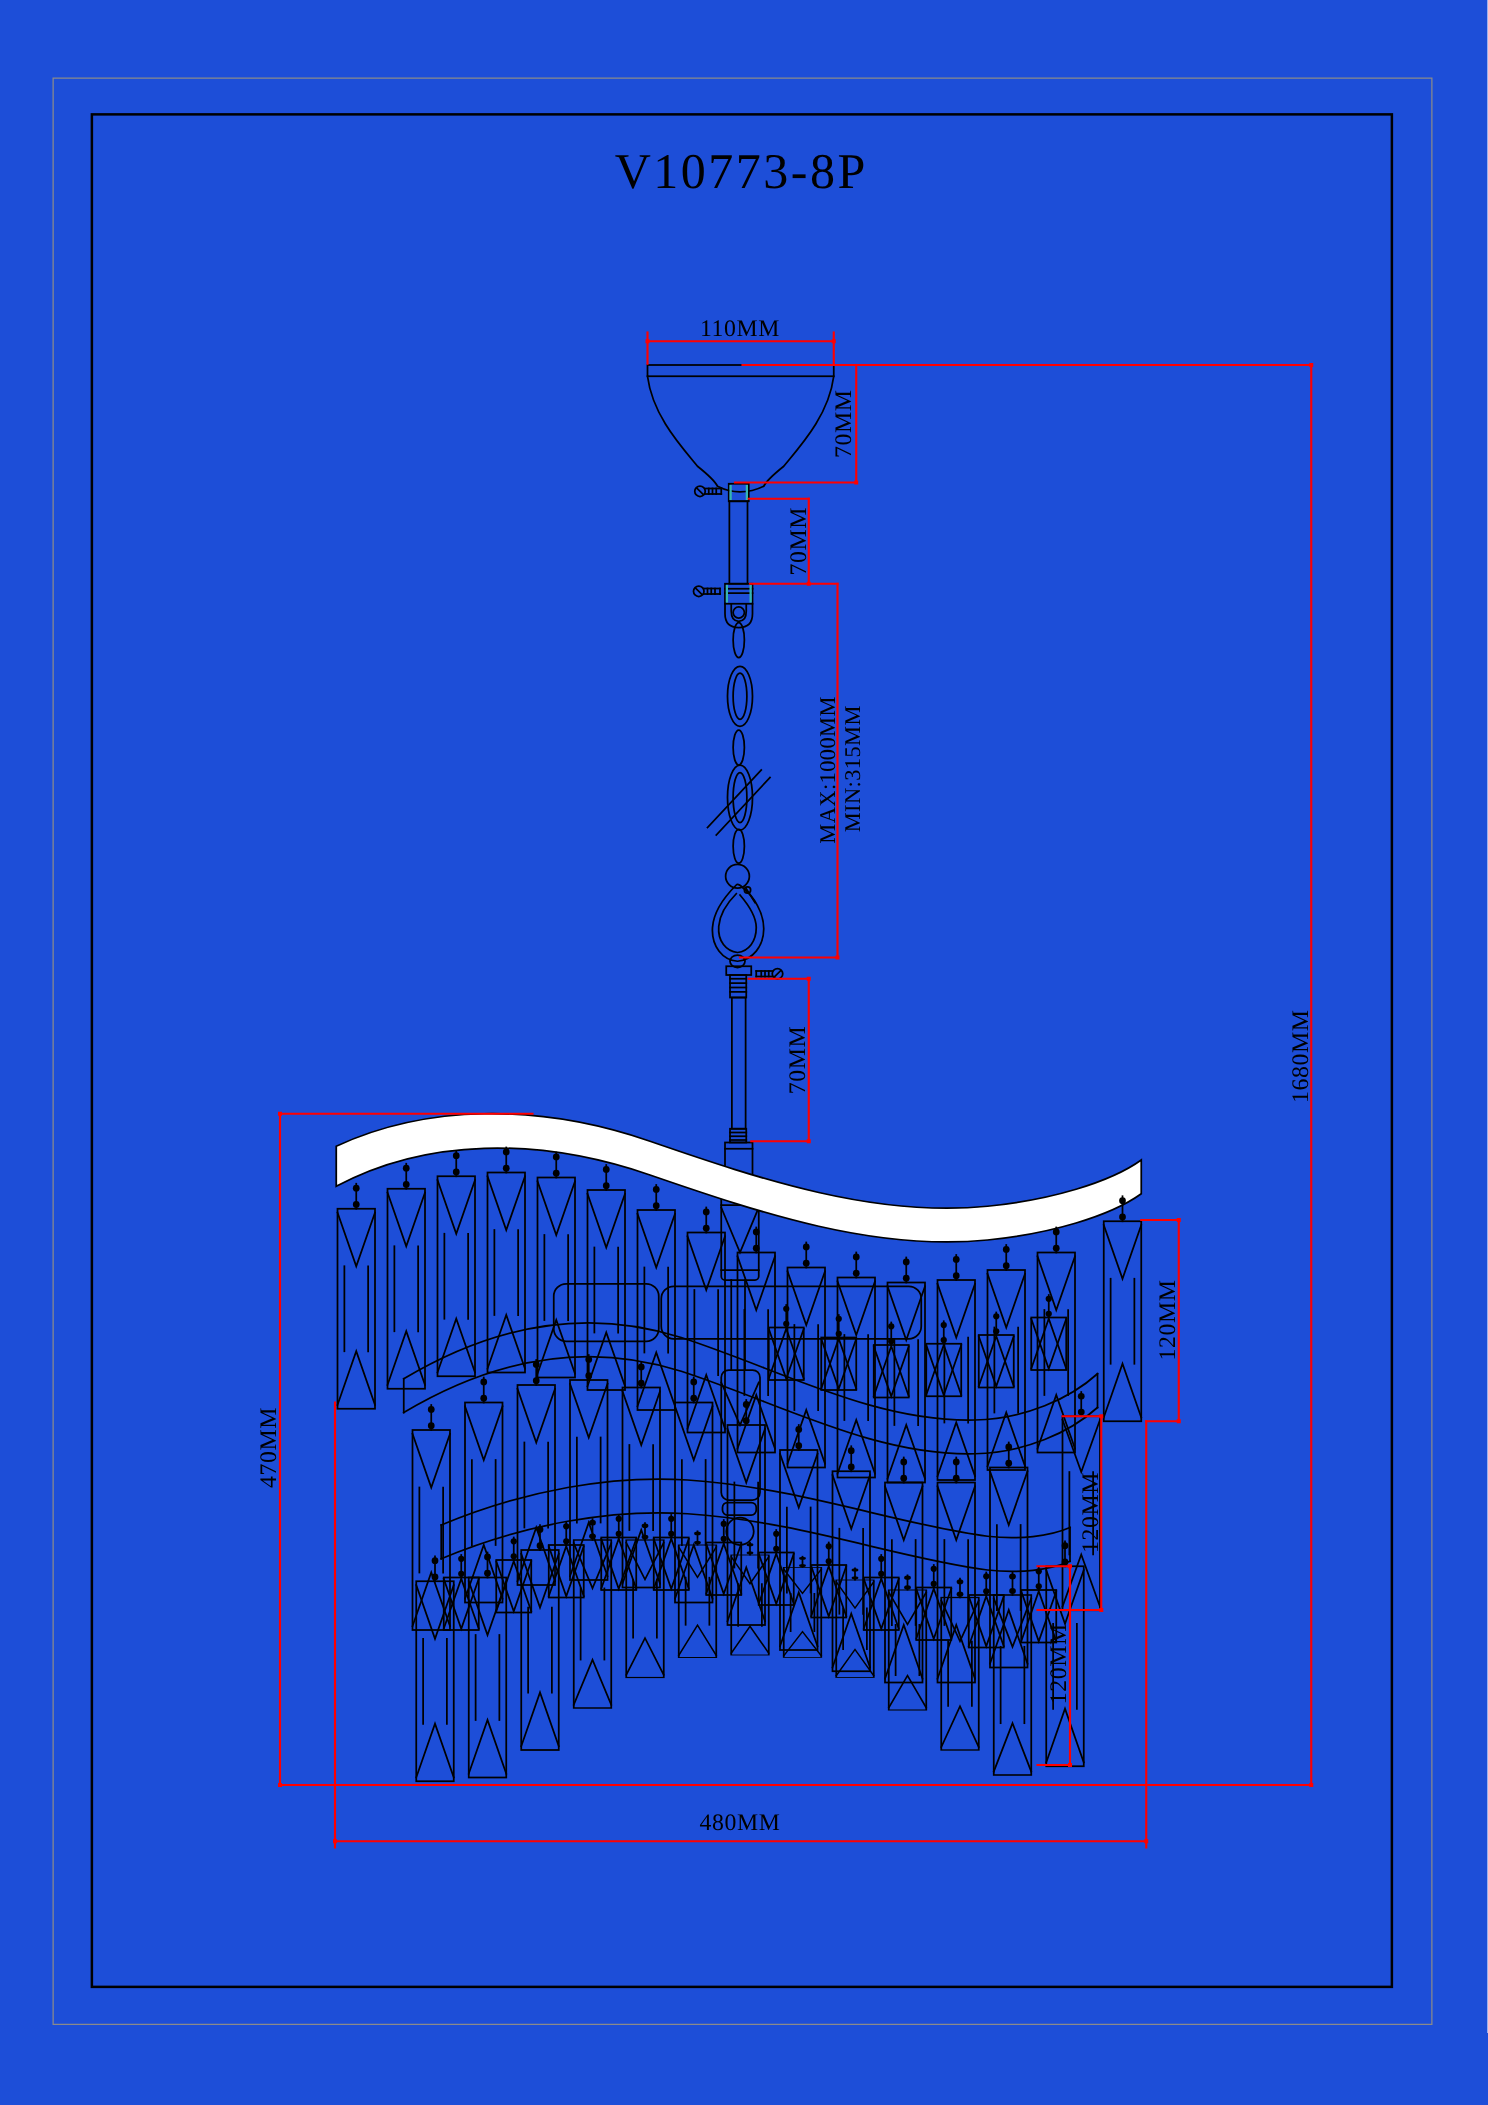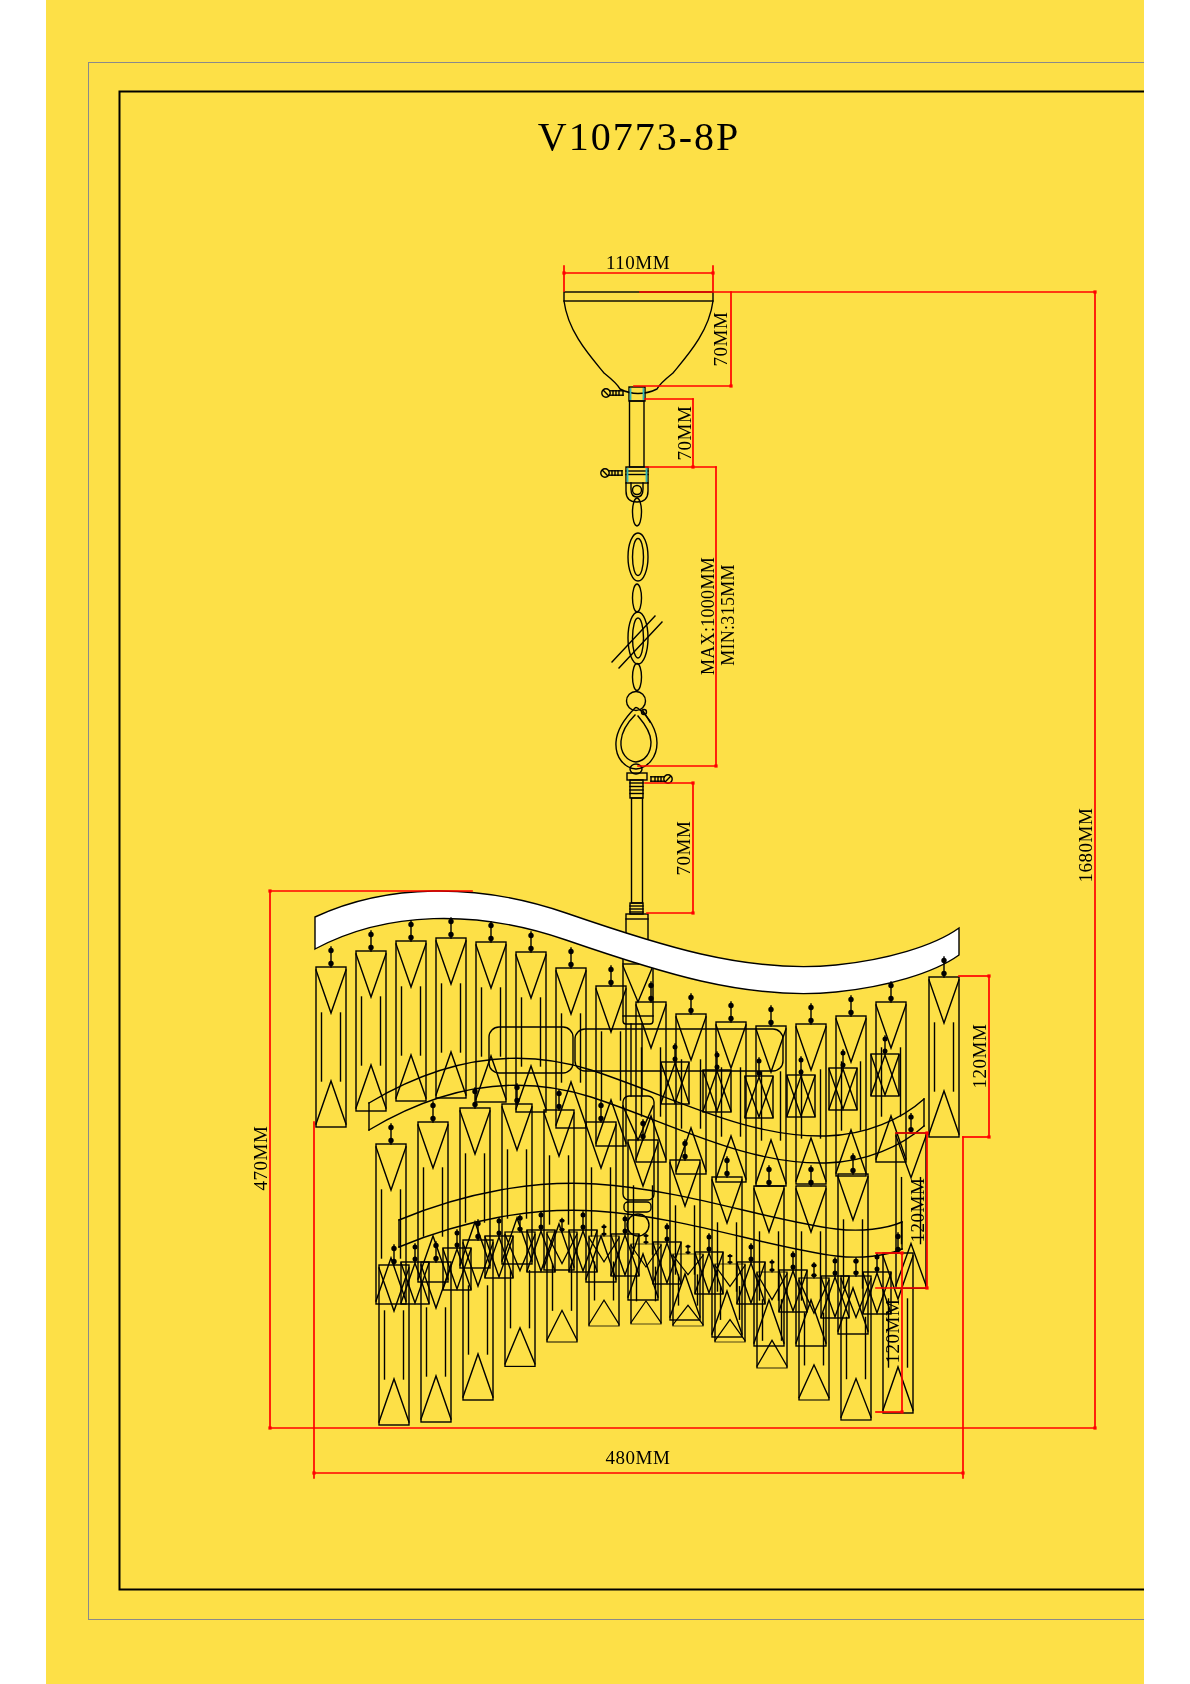--- a/index.html
+++ b/index.html
@@ -1,16 +1,16 @@
 <!DOCTYPE html>
 <html><head>
 <meta charset="utf-8">
 <style>
   html,body{margin:0;padding:0;background:#fff}
-  .sheet{position:relative;width:1098px;height:1684px;background:#fde047;margin:0 auto;overflow:hidden}
+  .sheet{position:relative;width:1190px;height:1684px;background:#1d4ed8;margin:0 auto;overflow:hidden}
   svg{display:block}
   .k{stroke:#000;fill:none;stroke-width:1.4;stroke-linecap:square}
   .k2{stroke:#000;fill:none;stroke-width:2;stroke-linecap:square}
   .kw{stroke:#000;fill:#fff;stroke-width:1.4}
   .gray{stroke:#8a8a8a;fill:none;stroke-width:1}
   .dot{fill:#000;stroke:none}
   .cy{stroke:#35b6b2;fill:none;stroke-width:1.8}
   .r{stroke:#ff0000;stroke-width:1.7;fill:none;stroke-linecap:square}
   .rd{fill:#ff0000;stroke:none}
   text{font-family:"Liberation Serif","DejaVu Serif",serif;fill:#000}

